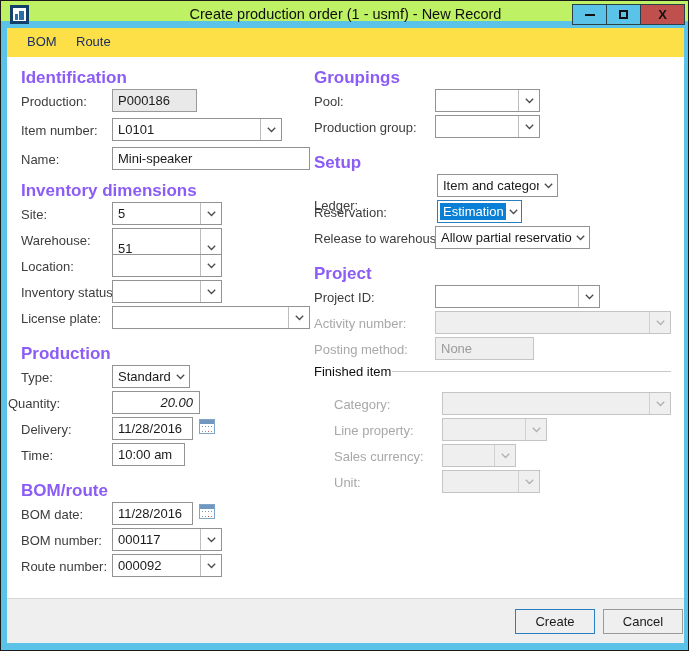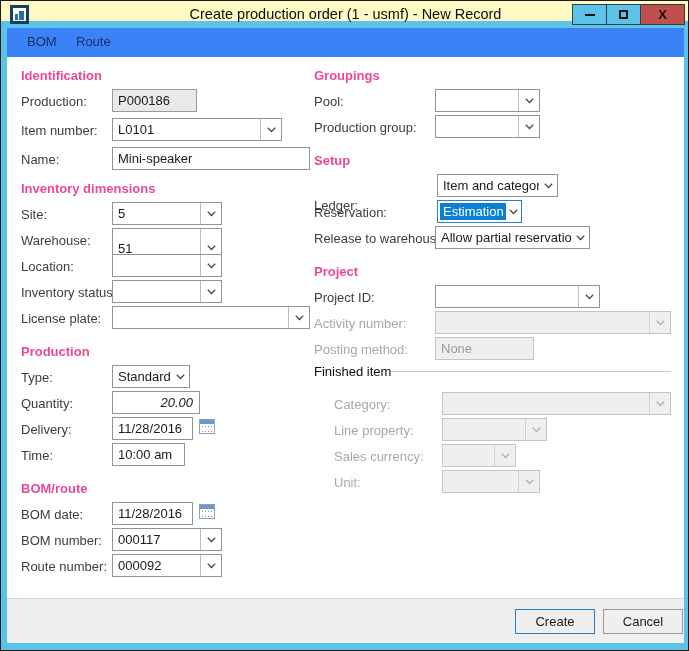--- a/index.html
+++ b/index.html
@@ -20,21 +20,21 @@
     border: 1px solid #1b1b1b;
     overflow: hidden;
   }
 
   
   .titlebar {
     position: absolute;
     left: 0; top: 0;
     width: 689px;
     height: 20px;
-    background: #fef9c3;
+    background: #bef264;
   }
   .app-icon {
     position: absolute;
     left: 9px; top: 4px;
     width: 19px; height: 19px;
     background: #12406b;
     display: flex;
     align-items: center;
     justify-content: center;
   }
@@ -108,21 +108,21 @@
     color: #121212;
     line-height: 1;
   }
 
   
   .tabstrip {
     position: absolute;
     left: 6px; top: 27px;
     width: 677px;
     height: 29px;
-    background: #3b82f6;
+    background: #fde047;
   }
   .tab {
     position: absolute;
     top: 6px;
     font-size: 13px;
     color: #1b2f63;
     cursor: default;
     white-space: nowrap;
   }
   .tab.bom { left: 20px; }
@@ -142,23 +142,23 @@
     width: 677px;
     height: 45px;
     background: #efefef;
     border-top: 1px solid #d6d6d6;
     box-sizing: border-box;
   }
 
   
   .section-head {
     position: absolute;
-    font-size: 13px;
+    font-size: 17px;
     font-weight: bold;
-    color: #ec4899;
+    color: #8b5cf6;
     white-space: nowrap;
   }
   .fld-label {
     position: absolute;
     font-size: 13px;
     color: #3d3d3d;
     white-space: nowrap;
   }
   .fld-label.disabled { color: #a8a8a8; }
 
@@ -378,21 +378,21 @@
     <div class="fld-label" style="left:14px; top:313px;">Type:</div>
     <div class="box" style="left:105px; top:308px; width:78px; height:23px;">
       <span class="val">Standard</span>
       <span class="arrow noline" style="width:17px;">
         <svg width="9" height="6" viewBox="0 0 9 6">
             <path d="M0.8 0.8 L4.5 4.5 L8.2 0.8" stroke="#4a4a4a" stroke-width="1.3" fill="none"></path>
           </svg>
       </span>
     </div>
 
-    <div class="fld-label" style="left:14px; top:339px;">Quantity:</div>
+    <div class="fld-label" style="left:1px; top:339px;">Quantity:</div>
     <div class="box" style="left:105px; top:334px; width:88px; height:23px;font-style:italic;">
       <span class="val right">20.00</span>
     </div>
 
     <div class="fld-label" style="left:14px; top:365px;">Delivery:</div>
     <div class="box" style="left:105px; top:360px; width:81px; height:23px;">
       <span class="val">11/28/2016</span>
     </div>
     <div class="cal-icon" style="left:192px; top:362px;">
       <div class="cal-top"></div>

